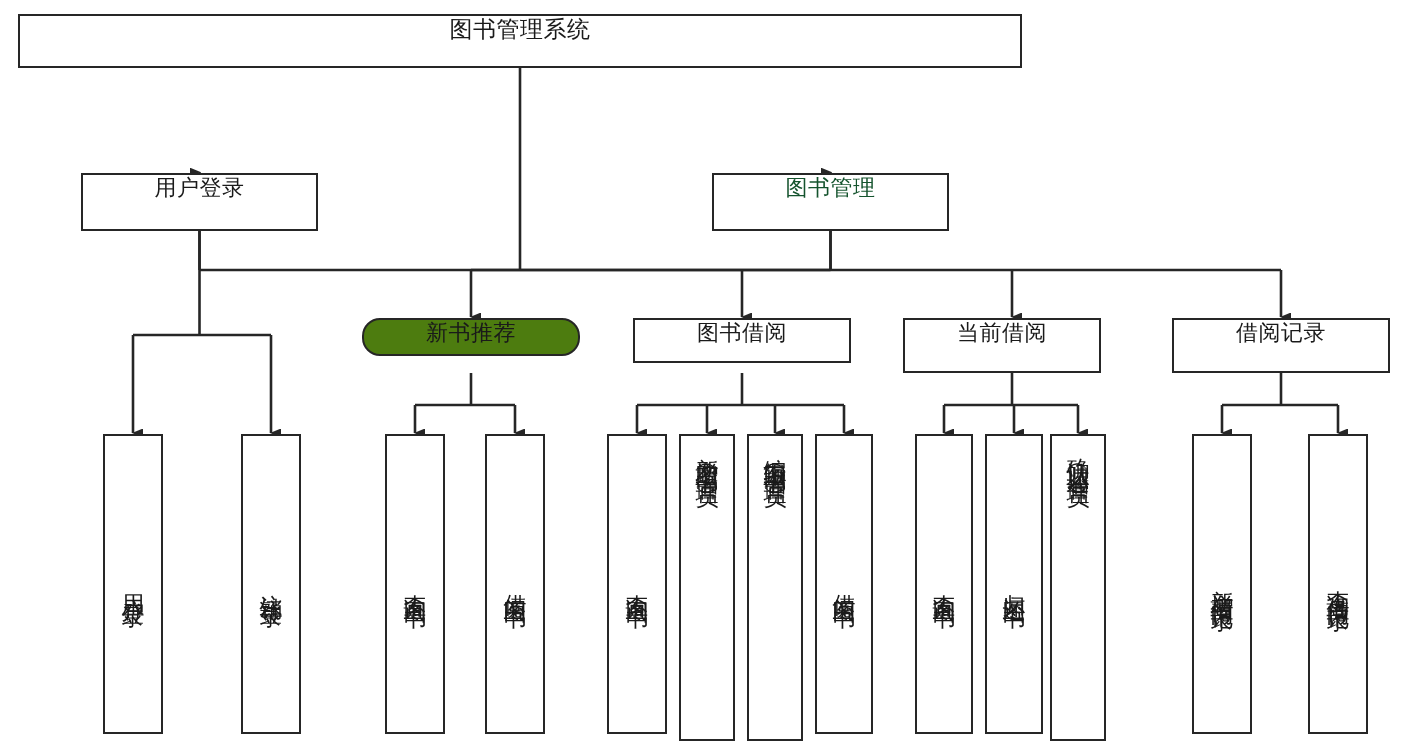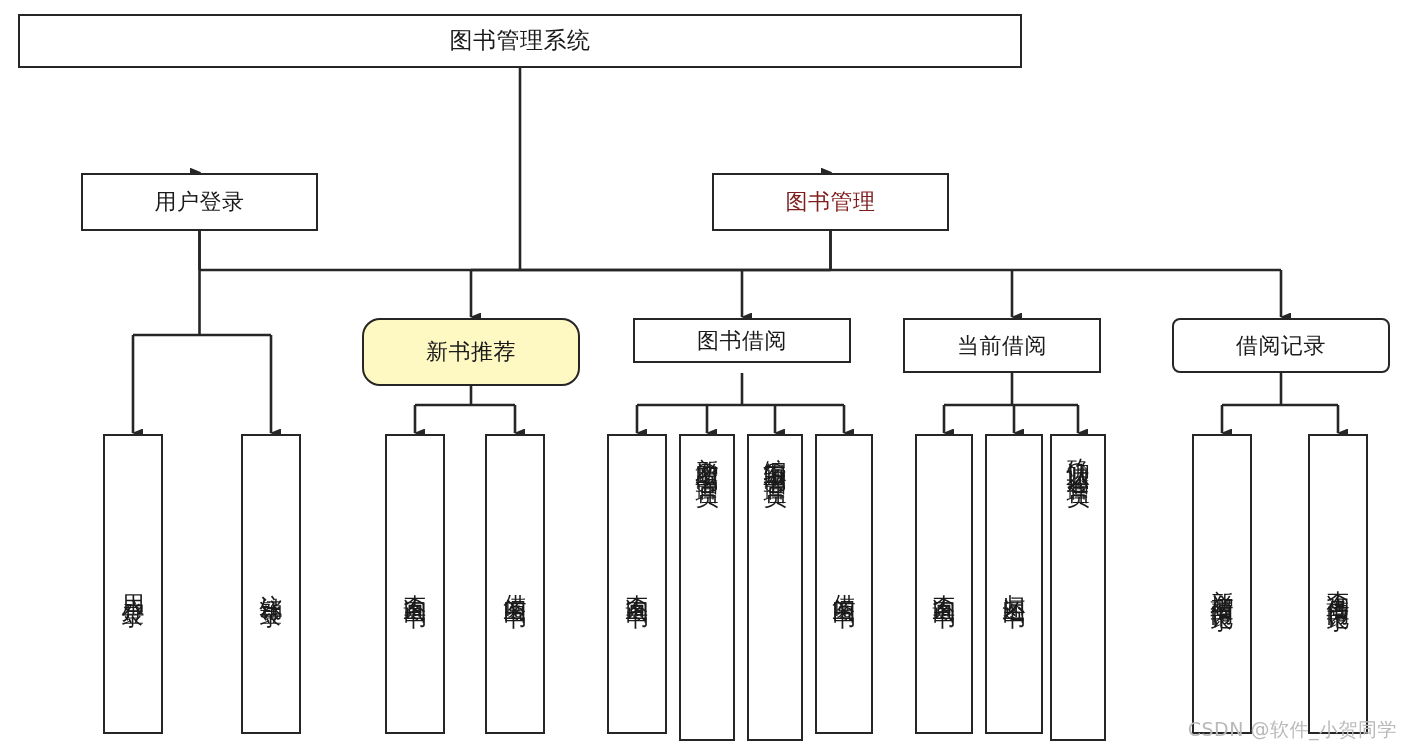--- a/index.html
+++ b/index.html
@@ -25,21 +25,20 @@
     width: 1405px;
     height: 747px;
     pointer-events: none;
   }
   .node {
     position: absolute;
     box-sizing: border-box;
     border: 2px solid #262626;
     background: #ffffff;
     display: flex;
-    align-items: center;
     justify-content: center;
     color: #1a1a1a;
   }
   .node .label {
     display: block;
     text-align: center;
     line-height: 1.18;
     letter-spacing: 0.5px;
     white-space: nowrap;
   }
@@ -127,33 +126,33 @@
       </g>
   </svg>
 
   <div id="nodes-layer">
       <div class="node root horiz" style="left: 18px; top: 14px; width: 1004px; height: 54px; border-color: rgb(38, 38, 38); background: rgb(255, 255, 255); color: rgb(26, 26, 26);">
         <span class="label">图书管理系统</span>
       </div>
       <div class="node horiz" style="left: 81px; top: 173px; width: 237px; height: 58px; border-color: rgb(38, 38, 38); background: rgb(255, 255, 255); color: rgb(26, 26, 26);">
         <span class="label">用户登录</span>
       </div>
-      <div class="node horiz" style="left: 712px; top: 173px; width: 237px; height: 58px; border-color: rgb(38, 38, 38); background: rgb(255, 255, 255); color: #7f1d1d;">
+      <div class="node horiz" style="left: 712px; top: 173px; width: 237px; height: 58px; border-color: rgb(38, 38, 38); background: rgb(255, 255, 255); color: #14532d;">
         <span class="label">图书管理</span>
       </div>
-      <div class="node horiz" style="left: 362px; top: 318px; width: 218px; height: 68px; border-color: rgb(38, 38, 38); background: #fef9c3; color: rgb(26, 26, 26); border-radius: 18px;">
+      <div class="node horiz" style="left: 362px; top: 318px; width: 218px; height: 38px; border-color: rgb(38, 38, 38); background: #4d7c0f; color: rgb(26, 26, 26); border-radius: 18px;">
         <span class="label">新书推荐</span>
       </div>
       <div class="node horiz" style="left: 633px; top: 318px; width: 218px; height: 45px; border-color: rgb(38, 38, 38); background: rgb(255, 255, 255); color: rgb(26, 26, 26);">
         <span class="label">图书借阅</span>
       </div>
       <div class="node horiz" style="left: 903px; top: 318px; width: 198px; height: 55px; border-color: rgb(38, 38, 38); background: rgb(255, 255, 255); color: rgb(26, 26, 26);">
         <span class="label">当前借阅</span>
       </div>
-      <div class="node horiz" style="left: 1172px; top: 318px; width: 218px; height: 55px; border-color: rgb(38, 38, 38); background: rgb(255, 255, 255); color: rgb(26, 26, 26); border-radius: 8px;">
+      <div class="node horiz" style="left: 1172px; top: 318px; width: 218px; height: 55px; border-color: rgb(38, 38, 38); background: rgb(255, 255, 255); color: rgb(26, 26, 26);">
         <span class="label">借阅记录</span>
       </div>
       <div class="node leaf center" style="left: 103px; top: 434px; width: 60px; height: 300px; border-color: rgb(38, 38, 38); background: rgb(255, 255, 255); color: rgb(26, 26, 26);">
         <span class="label">用户登录</span>
       </div>
       <div class="node leaf center" style="left: 241px; top: 434px; width: 60px; height: 300px; border-color: rgb(38, 38, 38); background: rgb(255, 255, 255); color: rgb(26, 26, 26);">
         <span class="label">注销登录</span>
       </div>
       <div class="node leaf center" style="left: 385px; top: 434px; width: 60px; height: 300px; border-color: rgb(38, 38, 38); background: rgb(255, 255, 255); color: rgb(26, 26, 26);">
         <span class="label">查询图书</span>
@@ -183,14 +182,13 @@
         <span class="label">确认归还（管理员）</span>
       </div>
       <div class="node leaf center" style="left: 1192px; top: 434px; width: 60px; height: 300px; border-color: rgb(38, 38, 38); background: rgb(255, 255, 255); color: rgb(26, 26, 26);">
         <span class="label">新增借阅记录</span>
       </div>
       <div class="node leaf center" style="left: 1308px; top: 434px; width: 60px; height: 300px; border-color: rgb(38, 38, 38); background: rgb(255, 255, 255); color: rgb(26, 26, 26);">
         <span class="label">查询借阅记录</span>
       </div>
     </div>
 
-  <div id="watermark">CSDN @软件_小贺同学</div>
 </div>
 
 </body></html>

